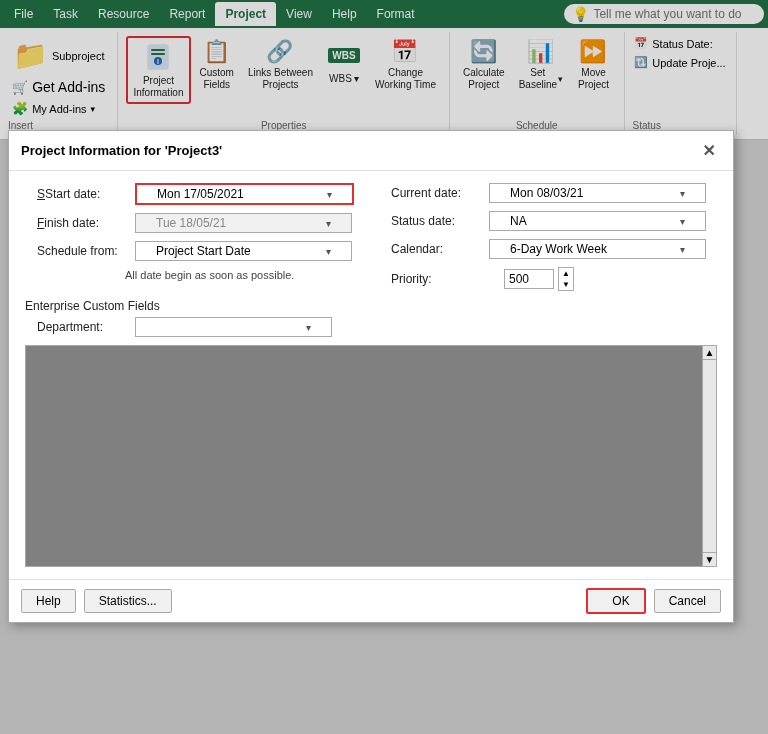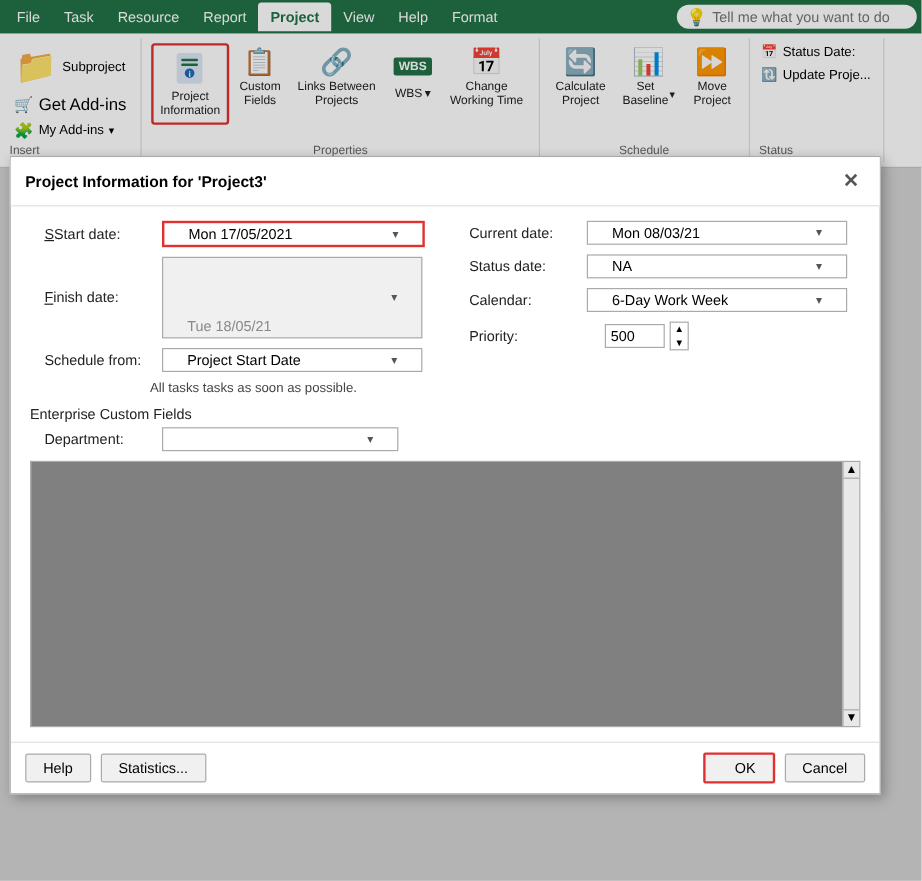--- a/index.html
+++ b/index.html
@@ -241,36 +241,36 @@
               <input type="text" value="Mon 17/05/2021" style="">
               <span class="chevron">▾</span>
             </div>
           </div>
 
           <div class="form-row">
             <label class="form-label">
               <span class="u">F</span>inish date:
             </label>
             <div class="form-input-wrap form-input-disabled">
-              <input type="text" readonly="" style="color: rgb(136, 136, 136); background: rgb(240, 240, 240); margin-top: 48px;" value="Tue 18/05/21">
+              <input type="text" readonly="" style="color: rgb(136, 136, 136); background: rgb(240, 240, 240);" value="Tue 18/05/21">
               <span class="chevron">▾</span>
             </div>
           </div>
 
           <div class="form-row">
             <label class="form-label">
               Schedule from:
             </label>
             <div class="form-input-wrap">
               <input type="text" value="Project Start Date" style="">
               <span class="chevron">▾</span>
             </div>
           </div>
 
-          <div class="schedule-note">All tasks tasks as soon as possible.</div>
+          <div class="schedule-note">All date begin as soon as possible.</div>
         </div>
 
         <div class="form-right" style="padding-left:16px;">
 
           <div class="form-row">
             <label class="form-label">Current date:</label>
             <div class="form-input-wrap">
               <input type="text" value="Mon 08/03/21" style="">
               <span class="chevron">▾</span>
             </div>

